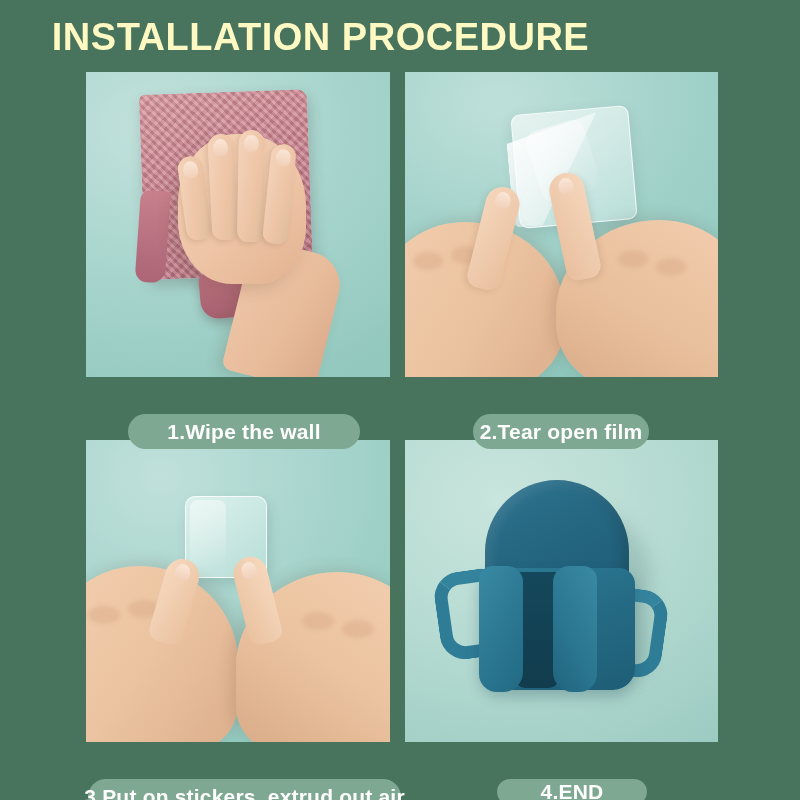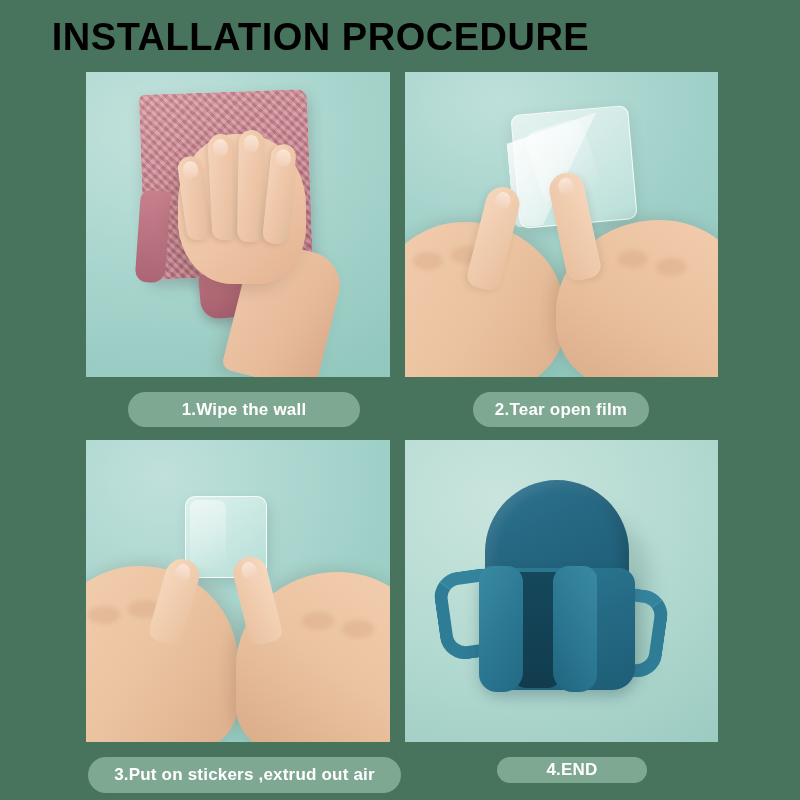--- a/index.html
+++ b/index.html
@@ -15,21 +15,21 @@
     overflow: hidden;
     position: relative;
   }
 
   #page-title {
     position: absolute;
     left: 0;
     top: 14px;
     width: 641px;
     text-align: center;
-    color: #000000;
+    color: #fef9c3;
     font-size: 38px;
     font-weight: bold;
     letter-spacing: 0.5px;
     line-height: 46px;
     white-space: nowrap;
   }
 
   .panel {
     position: absolute;
     overflow: hidden;
@@ -317,27 +317,28 @@
     border-top-color: #35849e;
     transform: rotate(8deg);
   }
 
   
   .pill {
     position: absolute;
     background: #7fa893;
     border-radius: 999px;
     color: #ffffff;
-    font-size: 17px;
+    font-size: 21px;
     font-weight: bold;
     display: flex;
     align-items: center;
     justify-content: center;
     white-space: nowrap;
     letter-spacing: 0.2px;
+    margin-top: 22px;
   }
   .pill-1 { left: 128px; top: 392px; width: 232px; height: 35px; }
   .pill-2 { left: 473px; top: 392px; width: 176px; height: 35px; }
   .pill-3 { left: 88px;  top: 757px; width: 313px; height: 36px; }
   .pill-4 { left: 497px; top: 757px; width: 150px; height: 26px; }
 </style>
 </head>
 <body>
 
 <div id="page-title">INSTALLATION PROCEDURE</div>

